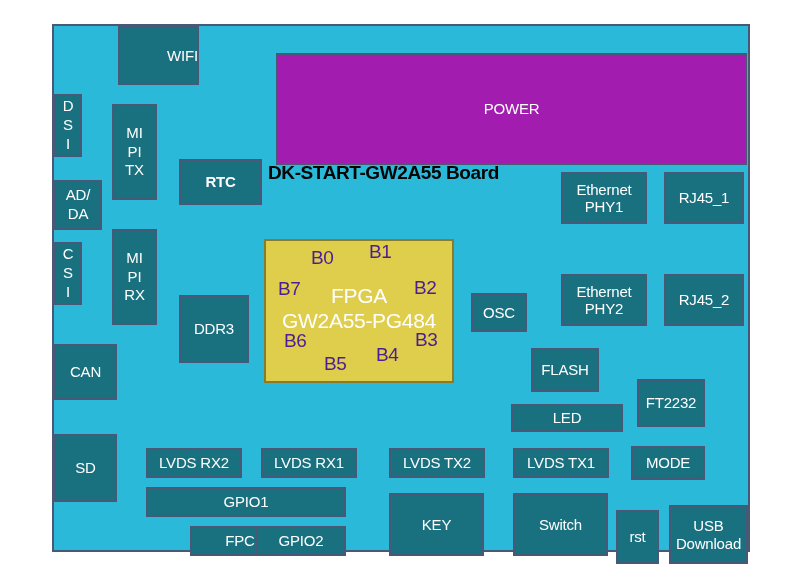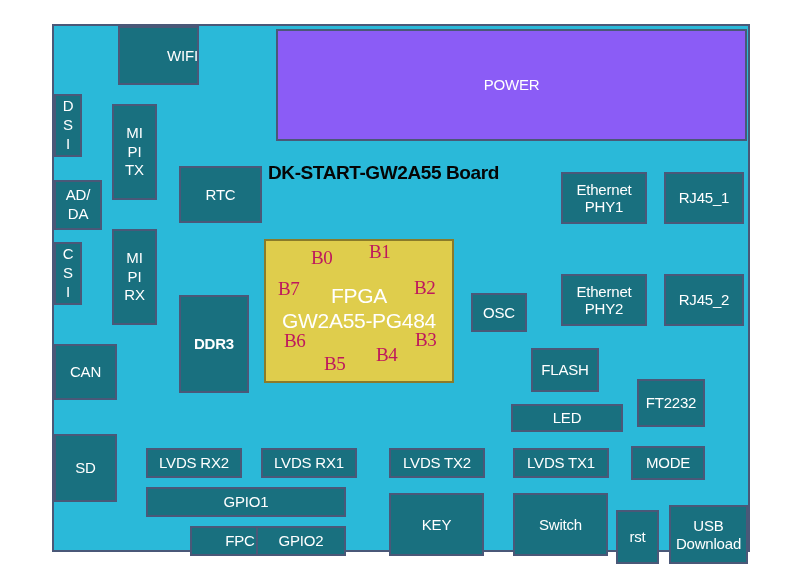--- a/index.html
+++ b/index.html
@@ -43,22 +43,23 @@
     justify-content: center;
     text-align: center;
     font-family: "Liberation Sans", sans-serif;
     font-size: 15px;
     line-height: 1.15;
     letter-spacing: -0.2px;
     white-space: pre-line;
     user-select: none;
   }
   .blk.power {
-    background: #8b5cf6;
+    background: #a21caf;
     font-size: 15px;
+    margin-top: 24px;
   }
   .blk.fpga {
     background: #dfcd4c;
     border-color: #8a7b2a;
     color: #ffffff;
     font-size: 19px;
     display: block;
   }
   
   .blk.narrow {
@@ -84,23 +85,23 @@
     right: 0;
     color: #ffffff;
     font-size: 21px;
     letter-spacing: -0.3px;
     pointer-events: none;
   }
   .fpga-name.l1 { top: 43px; }
   .fpga-name.l2 { top: 68px; }
   .bpin {
     position: absolute;
-    color: #be185d;
+    color: #4c1d95;
     font-size: 19px;
-    font-family: Liberation Serif, serif;
+    font-family: Liberation Sans, sans-serif;
     letter-spacing: -0.3px;
   }
 </style>
 </head>
 <body>
 
 <div id="canvas">
 
   <div id="board">
 
@@ -126,23 +127,23 @@
     <div class="blk" style="left:0px; top:408px; width:63px; height:68px;">SD</div>
 
     <div class="blk narrow" style="left:58px; top:78px; width:45px; height:96px;">MI
 PI
 TX</div>
 
     <div class="blk narrow" style="left:58px; top:203px; width:45px; height:96px;">MI
 PI
 RX</div>
 
-    <div class="blk" style="left:125px; top:140px; width:83px; height:57px;">RTC</div>
-
-    <div class="blk" style="left:125px; top:269px; width:70px; height:98px;font-weight:bold;">DDR3</div>
+    <div class="blk" style="left:125px; top:133px; width:83px; height:46px;font-weight:bold;">RTC</div>
+
+    <div class="blk" style="left:125px; top:269px; width:70px; height:68px;">DDR3</div>
 
     <div class="blk fpga" style="left:210px; top:213px; width:190px; height:144px;">
       <span class="fpga-name l1">FPGA</span>
       <span class="fpga-name l2">GW2A55-PG484</span>
       <span class="bpin" style="left:45px; top:6px;">B0</span>
       <span class="bpin" style="left:103px; top:0px;">B1</span>
       <span class="bpin" style="left:148px; top:36px;">B2</span>
       <span class="bpin" style="left:149px; top:88px;">B3</span>
       <span class="bpin" style="left:110px; top:103px;">B4</span>
       <span class="bpin" style="left:58px; top:112px;">B5</span>

